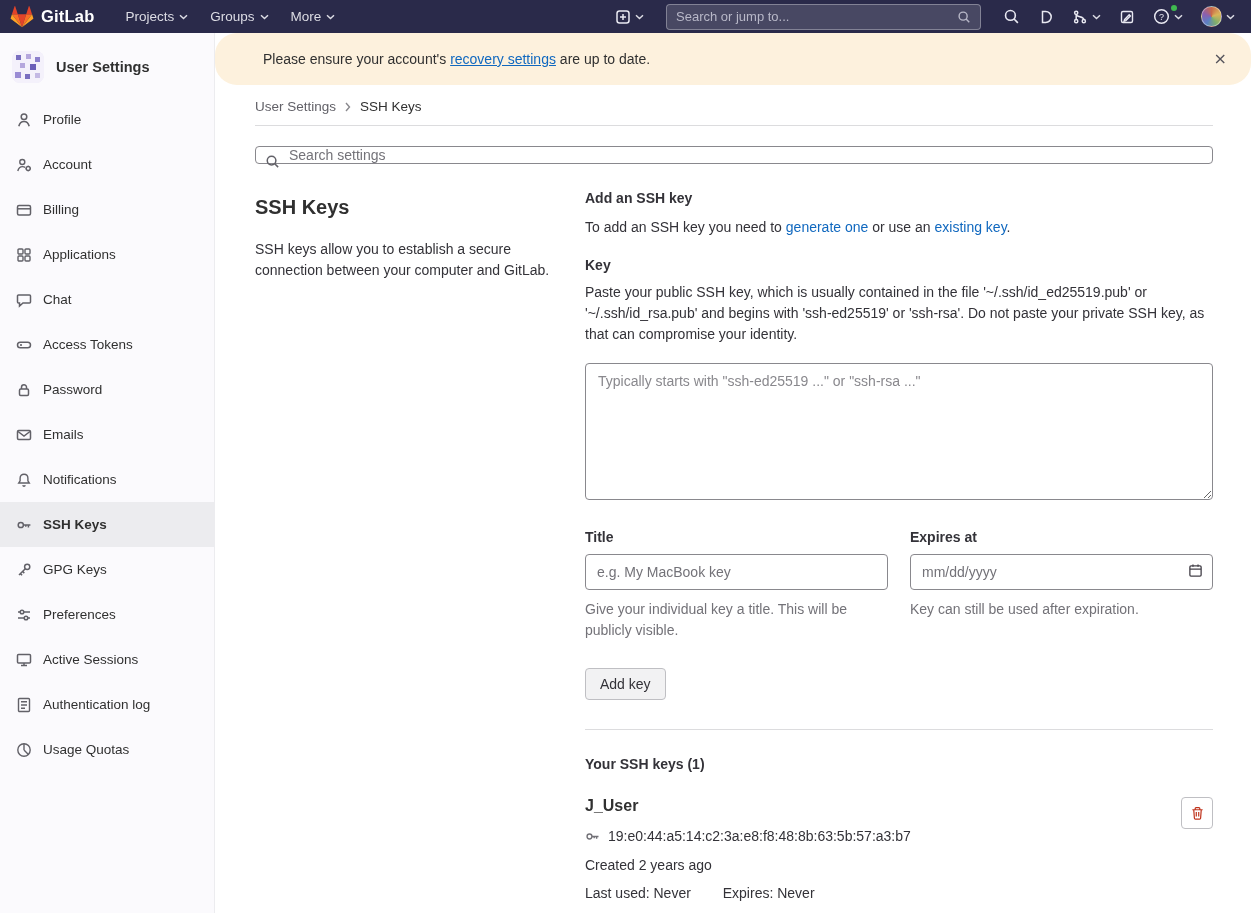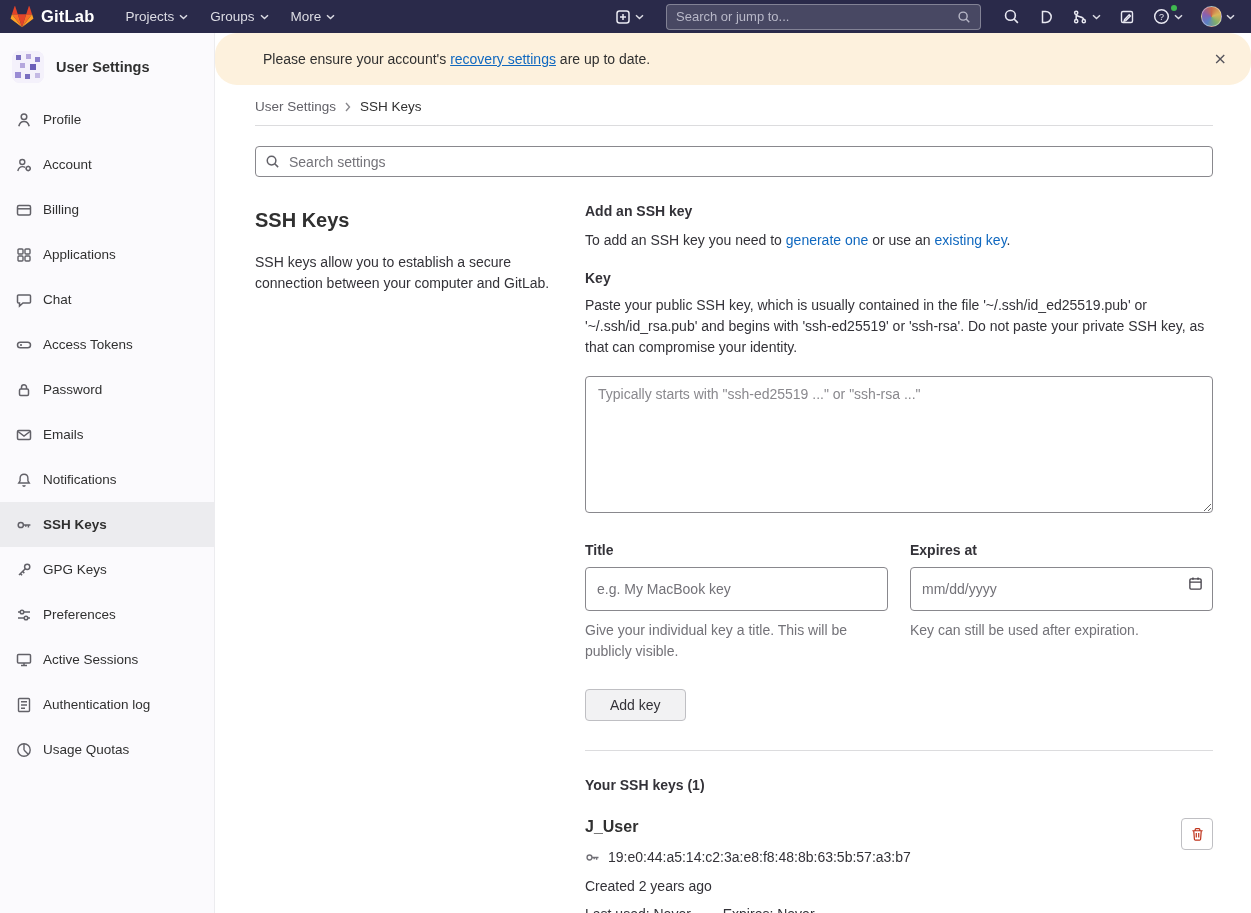--- a/index.html
+++ b/index.html
@@ -78,21 +78,21 @@
   .breadcrumb {
     display:flex; align-items:center; gap:9px; padding:14px 0 11px;
     border-bottom:1px solid #dcdcde; font-size:13.5px;
   }
   .breadcrumb .bc-parent { color:#626168; cursor:pointer; }
   .breadcrumb .bc-current { color:#303030; }
   .settings-search {
     position:relative; margin:20px 0 24px;
   }
   .settings-search input {
-    width:100%; height:31px; border:1px solid #89888d; border-radius:4px;
+    width:100%; height:18px; border:1px solid #89888d; border-radius:4px;
     padding:0 10px 0 33px; font-size:14px; color:#333238; outline:none;
     font-family:"Liberation Sans",sans-serif;
   }
   .settings-search input::placeholder { color:#737278; }
   .settings-search .mag { position:absolute; left:10px; top:8px; color:#626168; }
 
   .settings-row { display:flex; align-items:flex-start; }
   .col-left { width:300px; flex-shrink:0; margin-right:30px; }
   .col-left h2 { font-size:20px; font-weight:600; margin:8px 0 20px; color:#303030; }
   .col-left p { line-height:1.5; color:#333238; }
@@ -105,30 +105,30 @@
   .key-help { line-height:1.5; margin-bottom:18px; color:#333238; }
   .ssh-textarea {
     width:100%; height:137px; border:1px solid #89888d; border-radius:4px;
     padding:9px 12px; font-size:14px; font-family:"Liberation Sans",sans-serif;
     color:#333238; resize:vertical; outline:none; margin-bottom:26px;
   }
   .ssh-textarea::placeholder { color:#89888d; }
   .two-col { display:flex; gap:22px; }
   .two-col .fcol { flex:1; }
   .text-input {
-    width:100%; height:44px; border:1px solid #89888d; border-radius:4px;
+    width:100%; height:36px; border:1px solid #89888d; border-radius:4px;
     padding:0 11px; font-size:14px; color:#333238; outline:none;
     font-family:"Liberation Sans",sans-serif;
   }
   .text-input::placeholder { color:#737278; }
   .date-wrap { position:relative; }
   .date-wrap .cal { position:absolute; right:10px; top:9px; color:#45424a; cursor:pointer; }
   .field-help { color:#737278; line-height:1.5; margin-top:9px; }
   .btn-default {
-    margin-top:27px; padding:7px 24px; background:#f2f2f3; border:1px solid #bfbfc3;
+    margin-top:27px; padding:7px 14px; background:#f2f2f3; border:1px solid #bfbfc3;
     border-radius:4px; font-size:14px; color:#333238; cursor:pointer;
     font-family:"Liberation Sans",sans-serif;
   }
   .divider { border:none; border-top:1px solid #dcdcde; margin:29px 0 26px; }
   .keys-heading { font-weight:bold; font-size:14px; margin-bottom:25px; }
   .key-item { display:flex; align-items:flex-start;gap:47px; }
   .key-info { flex:1; }
   .key-title { font-size:16px; font-weight:600; color:#303030; margin-bottom:13px; }
   .key-fp { display:flex; align-items:center; gap:8px; margin-bottom:13px; color:#333238; }
   .key-fp .kicon { color:#737278; }

